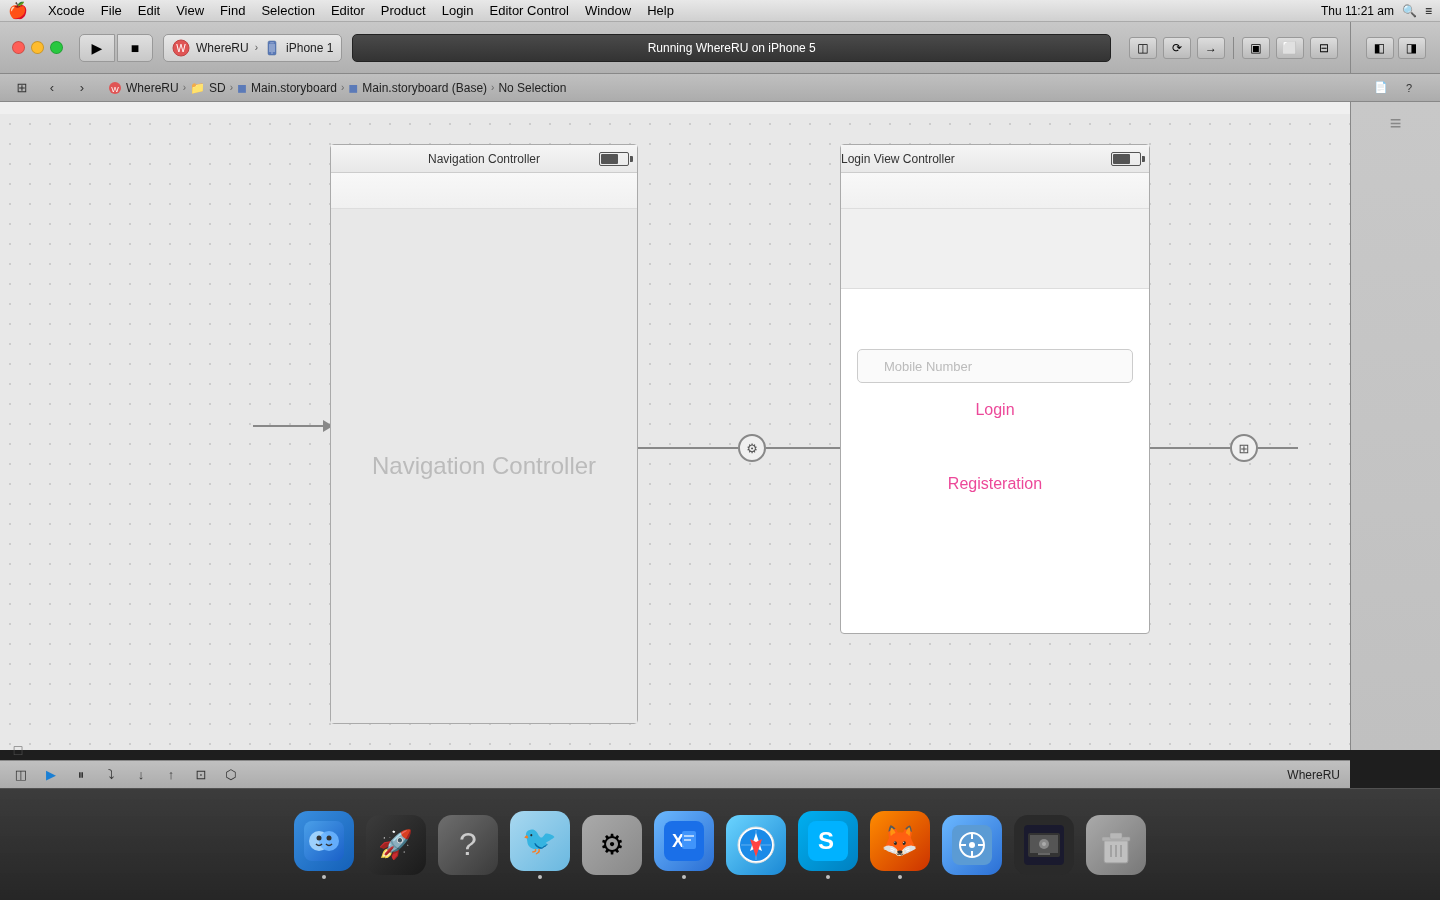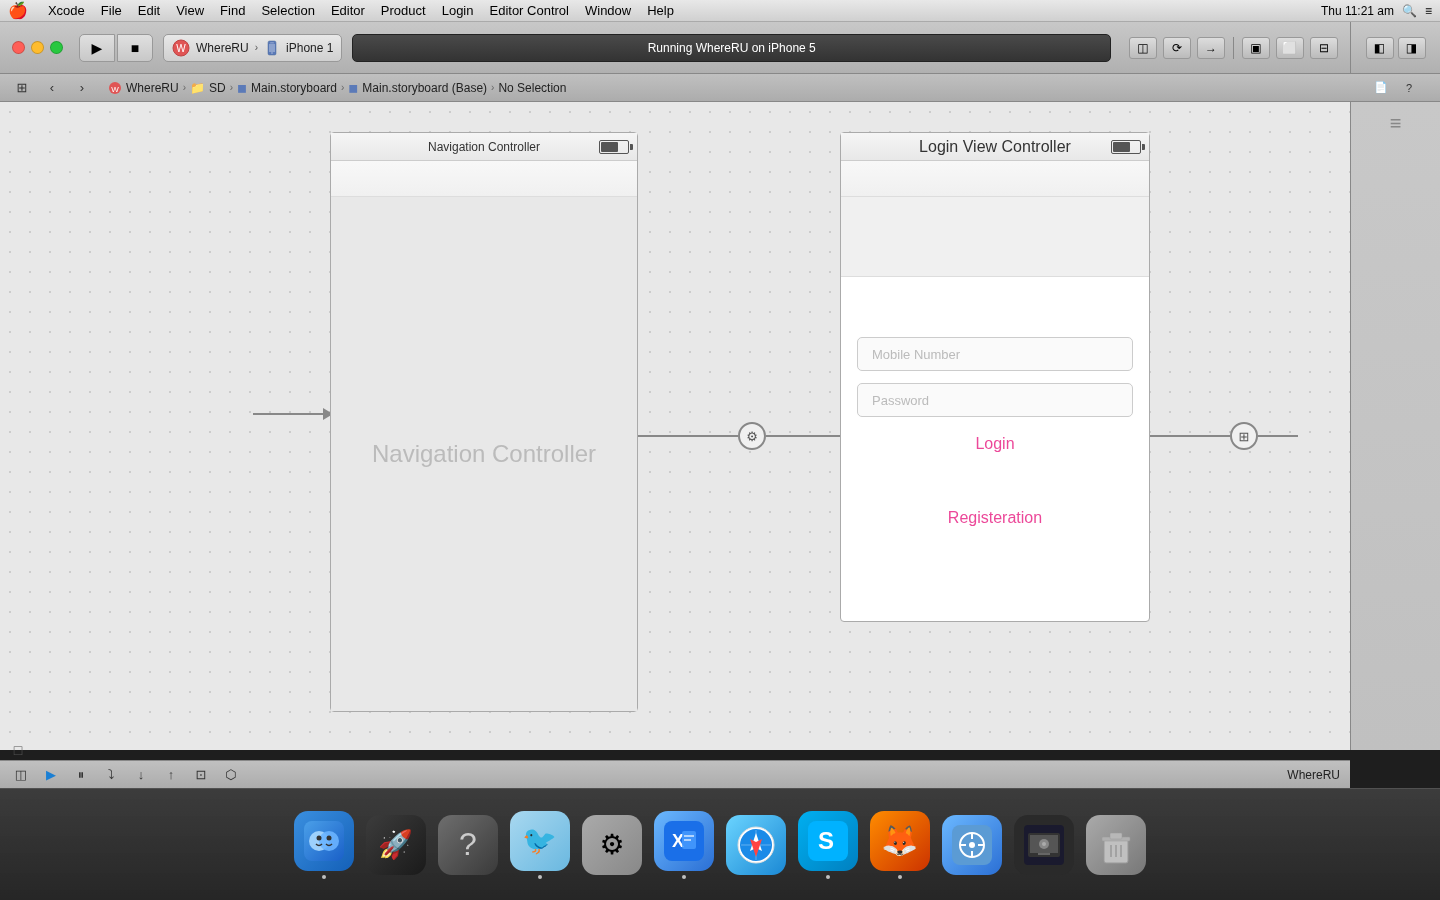--- a/index.html
+++ b/index.html
@@ -216,21 +216,21 @@
       left: 0;
       width: 1350px;
       height: 648px;
       background: #f0f0f0;
       overflow: hidden;
     }
 
     
     #canvas {
       position: absolute;
-      top: 0; left: 0;
+      top: 12px; left: 0;
       width: 100%;
       height: 100%;
       background: #e8e8e8;
       background-image: 
         radial-gradient(circle, #ccc 1px, transparent 1px);
       background-size: 20px 20px;
     }
 
     
     #nav-controller-box {
@@ -309,43 +309,42 @@
       background: #fff;
       border: 1px solid #aaa;
       border-radius: 4px;
     }
     .login-vc-status {
       height: 28px;
       background: linear-gradient(to bottom, #f5f5f5, #e8e8e8);
       border-bottom: 1px solid #ccc;
       display: flex;
       align-items: center;
-      justify-content: center;
-      font-size: 16px;
+      font-size: 12px;
       color: #333;
       position: relative;
     }
     .login-vc-nav {
       height: 36px;
       background: linear-gradient(to bottom, #f8f8f8, #f0f0f0);
       border-bottom: 1px solid #ddd;
     }
     .login-vc-content {
       padding: 60px 16px 16px;
       display: flex;
       flex-direction: column;
       gap: 12px;
       align-items: center;
     }
     .ios-input {
       width: 100%;
       height: 34px;
       border: 1px solid #ccc;
       border-radius: 5px;
-      padding: 0 14px;
+      padding: 0 26px;
       font-size: 13px;
       color: #aaa;
       background: #fafafa;
       display: flex;
       align-items: center;
     }
     .ios-button {
       font-size: 16px;
       color: #ec4899;
       cursor: pointer;
@@ -690,23 +689,20 @@
           <div class="vc-battery-fill"></div>
         </div>
       </div>
       <div class="login-vc-nav"></div>
 
       <div style="height:80px;background:#f0f0f0;border-bottom:1px solid #ddd;"></div>
       <div class="login-vc-content">
         <div class="ios-input">
           <span style="color:#bbb;font-size:13px;">Mobile Number</span>
         </div>
-        <div class="ios-input">
-          <span style="color:#bbb;font-size:13px;">Password</span>
-        </div>
         <div class="ios-button">Login</div>
         <div style="height:20px;"></div>
         <div class="ios-button">Registeration</div>
       </div>
     </div>
 
     <div style="position:absolute;top:320px;left:1150px;display:flex;align-items:center;">
       <div class="arrow-line" style="width:80px;"></div>
       <div class="segue-circle">
         <span>⊞</span>

